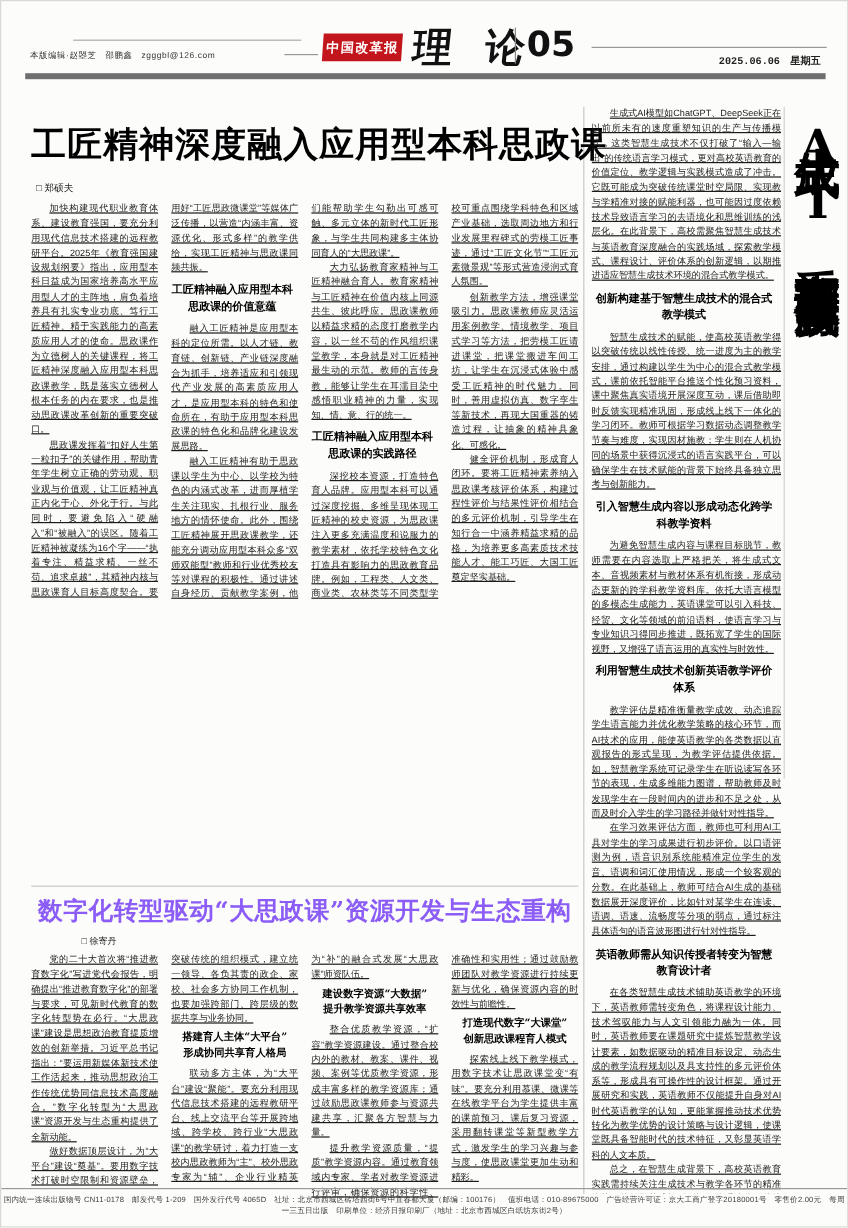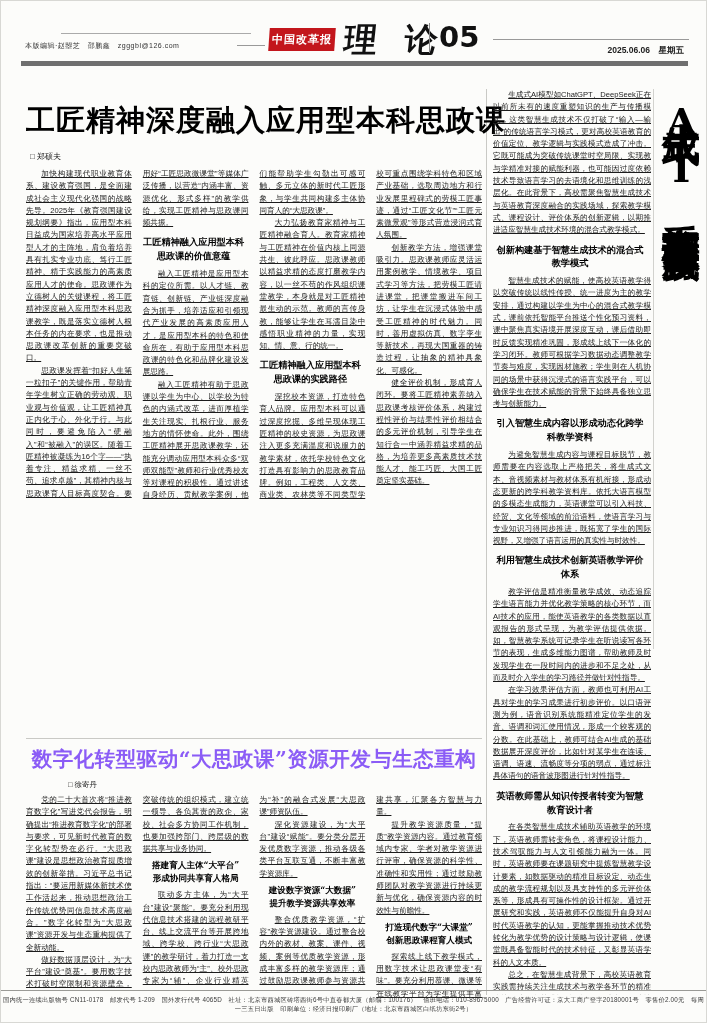--- a/index.html
+++ b/index.html
@@ -24,21 +24,21 @@
     position:absolute; left:343px; top:17px;
     font-family:"DejaVu Serif", serif; font-weight:bold; font-size:33px; color:#111;
     letter-spacing:8px; transform:skewX(-6deg);
   }
   .page-no-bar { position:absolute; left:428px; top:22px; width:1px; height:30px; background:#888; }
   .page-no {
     position:absolute; left:438px; top:19px;
     font-family:"DejaVu Sans", sans-serif; font-weight:bold; font-size:29px; color:#111;
   }
   .mast-rule-right { position:absolute; left:492px; top:38px; width:196px; height:1px; background:#999; }
-  .date-line { position:absolute; right:22px; top:44px; font-size:8.5px; font-weight:bold; color:#222; }
+  .date-line { position:absolute; right:22px; top:44px; font-size:8.5px; font-weight:bold; color:#222;font-family:Liberation Mono, monospace; }
   .mast-bar { position:absolute; left:20px; top:60px; width:667px; height:5px; background:#6f6f6f; }
   
   .body-text p {
     font-size:7.6px; line-height:1.62; text-align:justify; text-justify:inter-ideograph;
     text-indent:2em; color:#1c1c1c;text-decoration:underline;
   }
   .body-text h3 {
     font-size:9.2px; font-weight:bold; text-align:center; color:#000;
     margin:6px 4px 5px 0; line-height:1.5; font-family:"DejaVu Serif", serif;
   }
@@ -101,21 +101,21 @@
   <div class="mast-bar"></div>
 
   <div class="v-div-1"></div>
   <div class="v-div-2"></div>
   <div class="h-div-1"></div>
 
   <div class="main-article">
     <h1>工匠精神深度融入应用型本科思政课</h1>
     <div class="main-author">□ 郑硕夫</div>
     <div class="main-body body-text">
-      <p>加快构建现代职业教育体系、建设教育强国，是全面建成社会主义现代化强国的战略先导。2025年《教育强国建设规划纲要》指出，应用型本科日益成为国家培养高水平应用型人才的主阵地，肩负着培养具有扎实专业功底、笃行工匠精神、精于实践能力的高素质应用人才的使命。思政课作为立德树人的关键课程，将工匠精神深度融入应用型本科思政课教学，既是落实立德树人根本任务的内在要求，也是推动思政课改革创新的重要突破口。</p>
+      <p>加快构建现代职业教育体系、建设教育强国，要充分利用现代信息技术搭建的远程教研平台。2025年《教育强国建设规划纲要》指出，应用型本科日益成为国家培养高水平应用型人才的主阵地，肩负着培养具有扎实专业功底、笃行工匠精神、精于实践能力的高素质应用人才的使命。思政课作为立德树人的关键课程，将工匠精神深度融入应用型本科思政课教学，既是落实立德树人根本任务的内在要求，也是推动思政课改革创新的重要突破口。</p>
       <p>思政课发挥着“扣好人生第一粒扣子”的关键作用，帮助青年学生树立正确的劳动观、职业观与价值观，让工匠精神真正内化于心、外化于行。与此同时，要避免陷入“硬融入”和“被融入”的误区。随着工匠精神被凝练为16个字——“执着专注、精益求精、一丝不苟、追求卓越”，其精神内核与思政课育人目标高度契合。要用好“工匠思政微课堂”等媒体广泛传播，以营造“内涵丰富、资源优化、形式多样”的教学供给，实现工匠精神与思政课同频共振。</p>
       <h3>工匠精神融入应用型本科思政课的价值意蕴</h3>
       <p>融入工匠精神是应用型本科的定位所需。以人才链、教育链、创新链、产业链深度融合为抓手，培养适应和引领现代产业发展的高素质应用人才，是应用型本科的特色和使命所在，有助于应用型本科思政课的特色化和品牌化建设发展思路。</p>
       <p>融入工匠精神有助于思政课以学生为中心、以学校为特色的内涵式改革，进而厚植学生关注现实、扎根行业、服务地方的情怀使命。此外，围绕工匠精神展开思政课教学，还能充分调动应用型本科众多“双师双能型”教师和行业优秀校友等对课程的积极性。通过讲述自身经历、贡献教学案例，他们能帮助学生勾勒出可感可触、多元立体的新时代工匠形象，与学生共同构建多主体协同育人的“大思政课”。</p>
       <p>大力弘扬教育家精神与工匠精神融合育人。教育家精神与工匠精神在价值内核上同源共生、彼此呼应。思政课教师以精益求精的态度打磨教学内容，以一丝不苟的作风组织课堂教学，本身就是对工匠精神最生动的示范。教师的言传身教，能够让学生在耳濡目染中感悟职业精神的力量，实现知、情、意、行的统一。</p>
       <h3>工匠精神融入应用型本科思政课的实践路径</h3>
       <p>深挖校本资源，打造特色育人品牌。应用型本科可以通过深度挖掘、多维呈现体现工匠精神的校史资源，为思政课注入更多充满温度和说服力的教学素材，依托学校特色文化打造具有影响力的思政教育品牌。例如，工程类、人文类、商业类、农林类等不同类型学校可重点围绕学科特色和区域产业基础，选取周边地方和行业发展里程碑式的劳模工匠事迹，通过“工匠文化节”“工匠元素微景观”等形式营造浸润式育人氛围。</p>
       <p>创新教学方法，增强课堂吸引力。思政课教师应灵活运用案例教学、情境教学、项目式学习等方法，把劳模工匠请进课堂，把课堂搬进车间工坊，让学生在沉浸式体验中感受工匠精神的时代魅力。同时，善用虚拟仿真、数字孪生等新技术，再现大国重器的铸造过程，让抽象的精神具象化、可感化。</p>
       <p>健全评价机制，形成育人闭环。要将工匠精神素养纳入思政课考核评价体系，构建过程性评价与结果性评价相结合的多元评价机制，引导学生在知行合一中涵养精益求精的品格，为培养更多高素质技术技能人才、能工巧匠、大国工匠奠定坚实基础。</p>
     </div>
@@ -139,21 +139,20 @@
   <div class="vertical-title">生成式AI重塑高校英语教育新实践</div>
 
   <div class="bottom-article">
     <h2>数字化转型驱动“大思政课”资源开发与生态重构</h2>
     <div class="bottom-author">□ 徐寄丹</div>
     <div class="bottom-body body-text">
       <p>党的二十大首次将“推进教育数字化”写进党代会报告，明确提出“推进教育数字化”的部署与要求，可见新时代教育的数字化转型势在必行。“大思政课”建设是思想政治教育提质增效的创新举措。习近平总书记指出：“要运用新媒体新技术使工作活起来，推动思想政治工作传统优势同信息技术高度融合。”数字化转型为“大思政课”资源开发与生态重构提供了全新动能。</p>
       <p>做好数据顶层设计，为“大平台”建设“奠基”。要用数字技术打破时空限制和资源壁垒，突破传统的组织模式，建立统一领导、各负其责的政企、家校、社会多方协同工作机制，也要加强跨部门、跨层级的数据共享与业务协同。</p>
       <h3>搭建育人主体“大平台”　形成协同共享育人格局</h3>
       <p>联动多方主体，为“大平台”建设“聚能”。要充分利用现代信息技术搭建的远程教研平台、线上交流平台等开展跨地域、跨学校、跨行业“大思政课”的教学研讨，着力打造一支校内思政教师为“主”、校外思政专家为“辅”、企业行业精英为“补”的融合式发展“大思政课”师资队伍。</p>
-      <p>深化资源建设，为“大平台”建设“赋能”。要分类分层开发优质数字资源，推动各级各类平台互联互通，不断丰富教学资源库。</p>
       <h3>建设数字资源“大数据”　提升教学资源共享效率</h3>
       <p>整合优质教学资源，“扩容”教学资源建设。通过整合校内外的教材、教案、课件、视频、案例等优质教学资源，形成丰富多样的教学资源库；通过鼓励思政课教师参与资源共建共享，汇聚各方智慧与力量。</p>
       <p>提升教学资源质量，“提质”教学资源内容。通过教育领域内专家、学者对教学资源进行评审，确保资源的科学性、准确性和实用性；通过鼓励教师团队对教学资源进行持续更新与优化，确保资源内容的时效性与前瞻性。</p>
       <h3>打造现代数字“大课堂”　创新思政课程育人模式</h3>
       <p>探索线上线下教学模式，用数字技术让思政课堂变“有味”。要充分利用慕课、微课等在线教学平台为学生提供丰富的课前预习、课后复习资源，采用翻转课堂等新型教学方式，激发学生的学习兴趣与参与度，使思政课堂更加生动和精彩。</p>
 
     </div>
   </div>
 
   <div class="footer">国内统一连续出版物号 CN11-0178　邮发代号 1-209　国外发行代号 4065D　社址：北京市西城区砖塔西街6号中直春都大厦（邮编：100176）　值班电话：010-89675000　广告经营许可证：京大工商广登字20180001号　零售价2.00元　每周一三五日出版　印刷单位：经济日报印刷厂（地址：北京市西城区白纸坊东街2号）</div>

